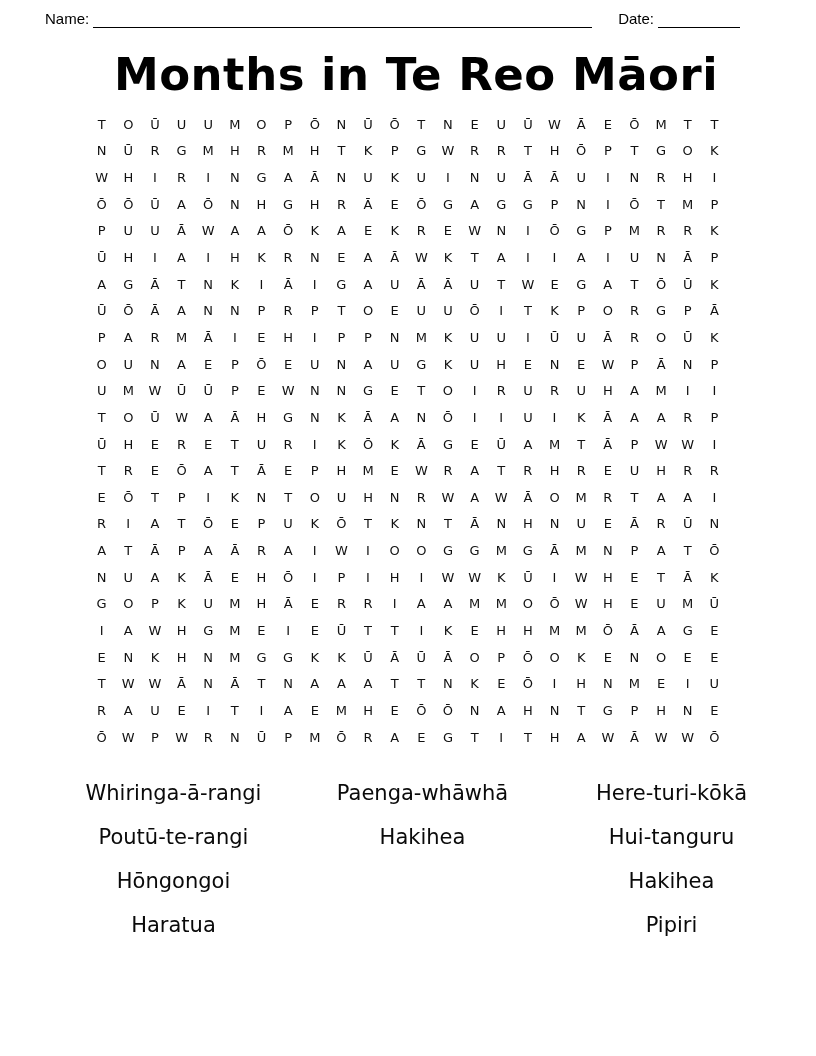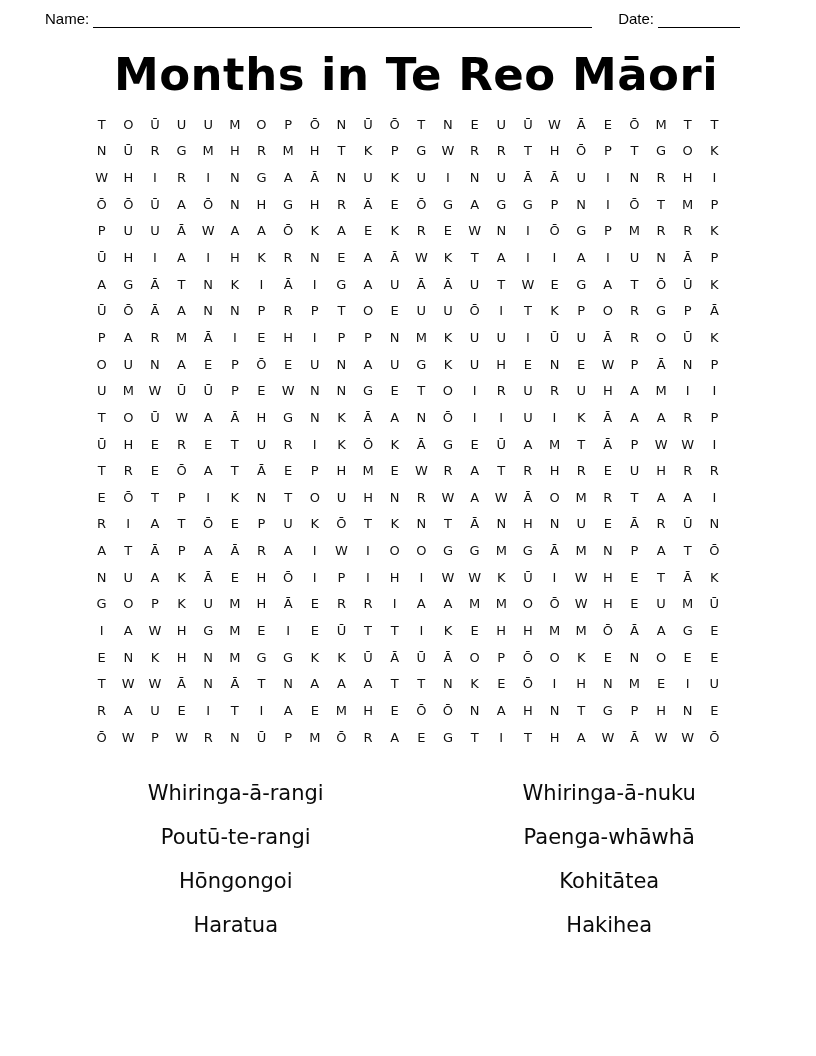--- a/index.html
+++ b/index.html
@@ -731,20 +731,24 @@
     </div>
 
   <div class="word-list" id="word-list">
       <div class="word-col">
         <div class="word">Whiringa-ā-rangi</div>
         <div class="word">Poutū-te-rangi</div>
         <div class="word">Hōngongoi</div>
         <div class="word">Haratua</div>
       </div>
       <div class="word-col">
-        <div class="word">Whiringa-ā-nuku</div>
         <div class="word">Paenga-whāwhā</div>
-        <div class="word">Kohitātea</div>
         <div class="word">Hakihea</div>
+      </div>
+      <div class="word-col">
+        <div class="word">Here-turi-kōkā</div>
+        <div class="word">Hui-tanguru</div>
+        <div class="word">Hakihea</div>
+        <div class="word">Pipiri</div>
       </div>
     </div>
 
 </div>
 
 </body></html>

